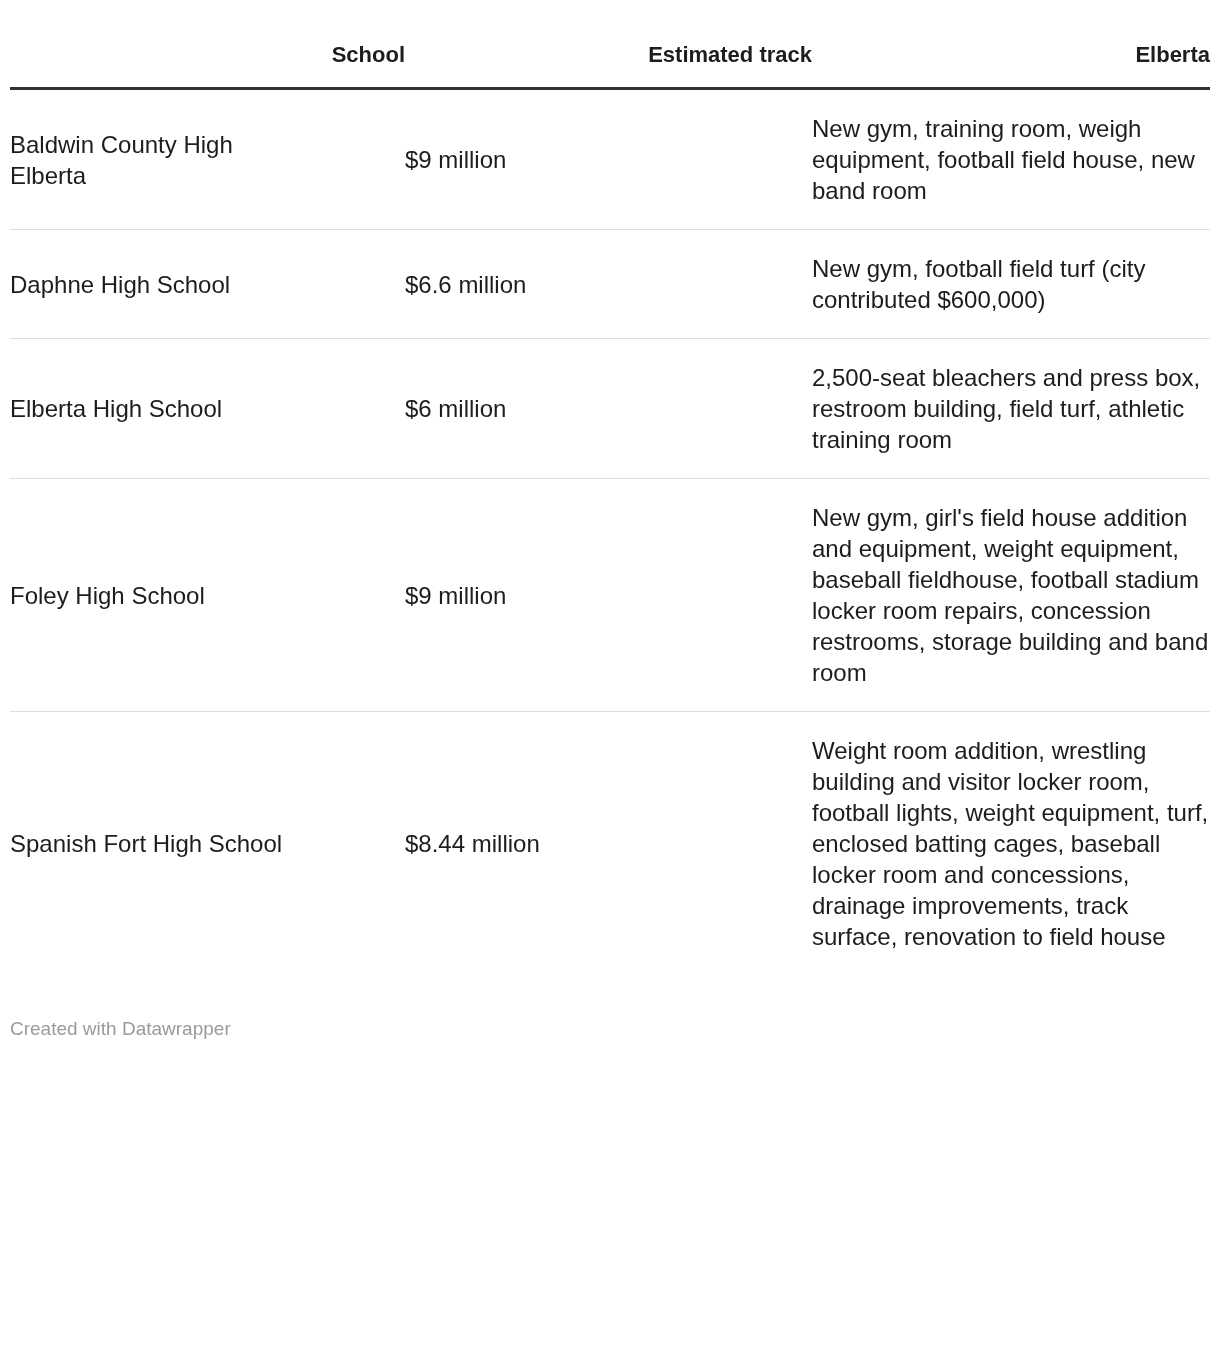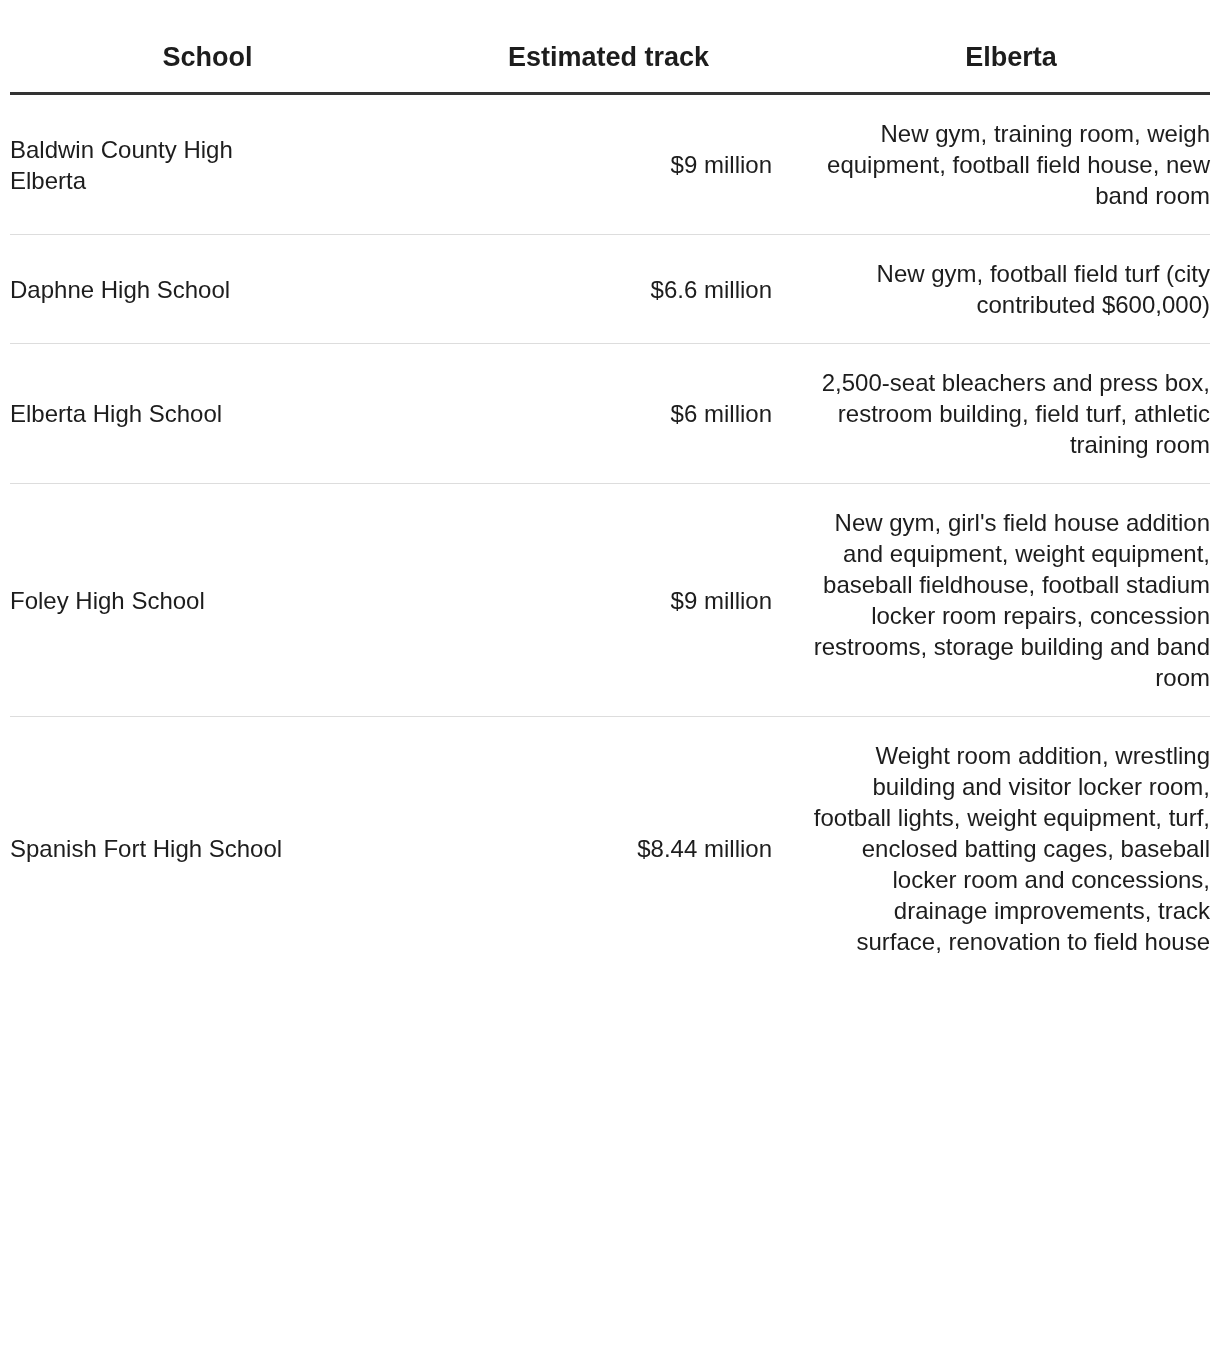--- a/index.html
+++ b/index.html
@@ -11,32 +11,32 @@
   body{
     width:1220px; min-height:1366px;
     font-family:"Liberation Sans", sans-serif;
     color:var(--text);
     -webkit-font-smoothing:antialiased;
   }
   .page{padding:42px 10px 24px 10px; min-height:1366px;}
   table.dw-table{border-collapse:collapse; table-layout:fixed; width:1200px;}
   col.c1{width:395px;} col.c2{width:407px;} col.c3{width:398px;}
   th{
-    text-align:center; font-size:27px; font-weight:700; color:var(--text);
+    text-align:right; font-size:22px; font-weight:700; color:var(--text);
     padding:0 0 19px 0; border-bottom:3px solid var(--header-rule);
     vertical-align:bottom;
   }
   td{
     font-size:24px; line-height:31px; font-weight:400;
     padding:23px 0; vertical-align:middle; color:var(--text);
     overflow-wrap:break-word;
   }
   td.school{padding-right:120px;}
-  td.cost{padding-right:40px;text-align:right;}
-  td.projects{padding-right:0;text-align:right;}
+  td.cost{padding-right:40px;}
+  td.projects{padding-right:0;}
   tbody tr + tr td{border-top:1px solid var(--row-divider);}
   .footer{margin-top:42px; font-size:19px; line-height:24px; color:var(--credit);}
   .footer a{color:var(--credit); text-decoration:none; cursor:pointer;}
 </style>
 </head>
 <body>
 
 <div class="page">
 
   <table class="dw-table">
@@ -74,14 +74,17 @@
         <td class="projects">New gym, girl's field house addition and equipment, weight equipment, baseball fieldhouse, football stadium locker room repairs, concession restrooms, storage building and band room</td>
       </tr>
       <tr>
         <td class="school">Spanish Fort High School</td>
         <td class="cost">$8.44 million</td>
         <td class="projects">Weight room addition, wrestling building and visitor locker room, football lights, weight equipment, turf, enclosed batting cages, baseball locker room and concessions, drainage improvements, track surface, renovation to field house</td>
       </tr>
     </tbody>
   </table>
 
+  <div class="footer">
+    <a>Created with Datawrapper</a>
+  </div>
 
 </div>
 
 </body></html>

